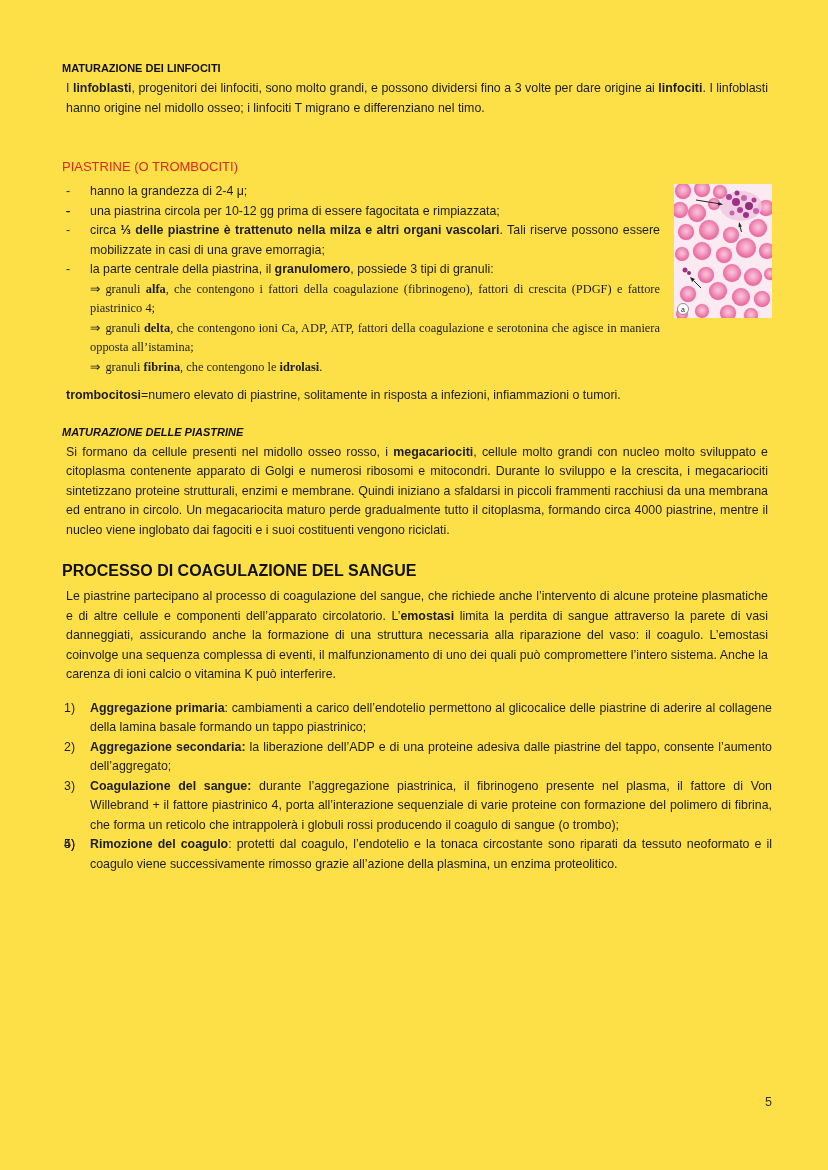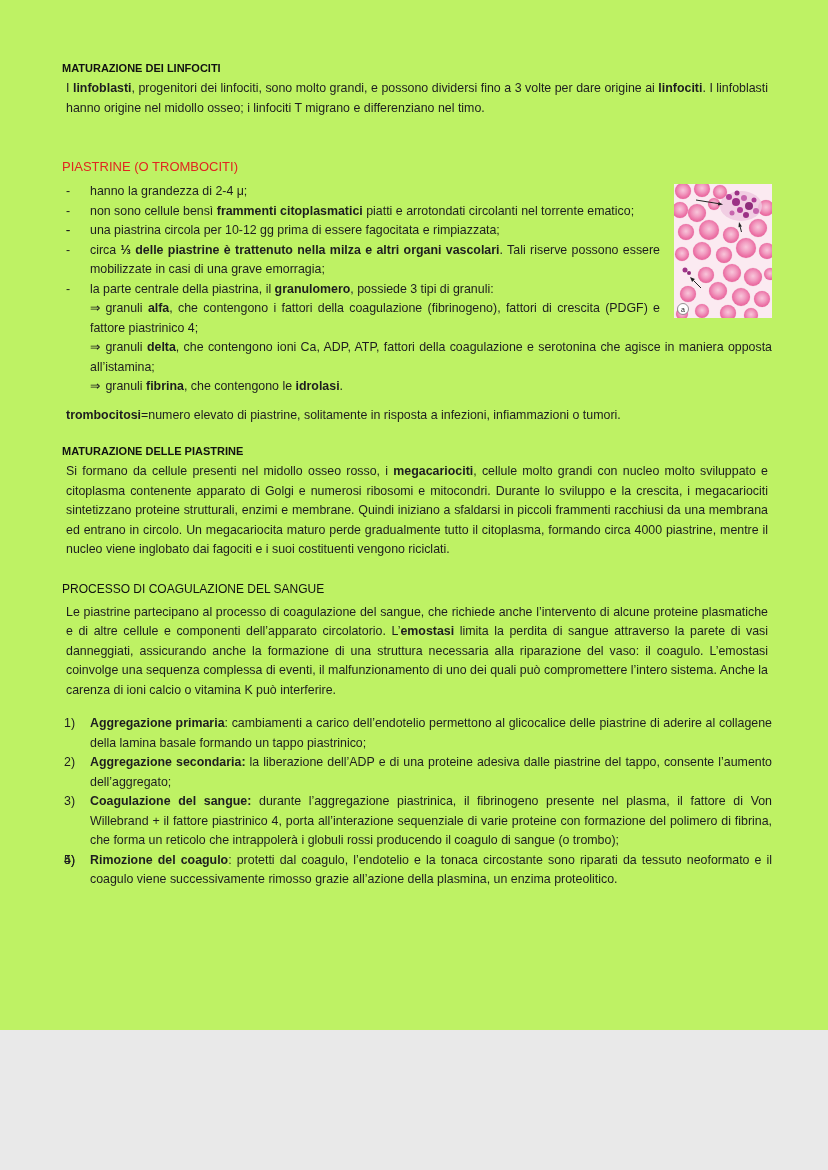--- a/index.html
+++ b/index.html
@@ -1,35 +1,35 @@
 <!DOCTYPE html>
 <html><head>
 <meta charset="utf-8">
 <style>
   html,body{margin:0;padding:0;background:#e9e9e9;}
-  .page{position:relative;width:828px;height:1030px;background:#bef264;margin:0 auto;
+  .page{position:relative;width:828px;height:1170px;background:#fde047;margin:0 auto;
         font-family:"Liberation Sans", sans-serif;color:#1d1d1f;overflow:hidden;}
   .content{position:absolute;left:62px;top:62px;width:710px;}
   .body-text{font-size:12.4px;line-height:19.5px;}
   .just{text-align:justify;}
   p{margin:4px;}
   b{font-weight:bold;}
   .h-small{font-size:11px;font-weight:bold;color:#111;margin:0 0 5px 0;}
-  .h-small.mt{margin-top:20px;}
+  .h-small.mt{margin-top:20px;font-style:italic;}
   .h-red{font-size:13px;font-weight:normal;color:#e02620;margin:41px 0 8px 0;}
-  .h-big{font-size:12px;font-weight:normal;color:#111;margin:22px 0 7px 0;}
+  .h-big{font-size:16px;font-weight:bold;color:#111;margin:22px 0 7px 0;}
   .piastrine-block{overflow:visible;}
   .piastrine-block::after{content:"";display:block;clear:both;}
   .micrograph{float:right;width:98px;height:134px;margin:2px 0 8px 14px;}
   .micrograph svg{display:block;width:98px;height:134px;}
   .li{position:relative;padding-left:28px;text-align:justify;}
   .li > .marker{position:absolute;left:4px;top:0;}
   .num{position:relative;padding-left:28px;text-align:justify;}
   .num > .marker{position:absolute;left:2px;top:0;}
-  .sub{padding-left:28px;text-align:justify;}
+  .sub{padding-left:28px;text-align:justify;font-family:Liberation Serif, serif;}
   .sub-marker{margin-right:5px;}
   .notes{margin-top:9px;}
   .num-list{margin-top:14px;}
   .page-num{position:absolute;top:1095px;right:56px;font-size:12.5px;color:#333;}
 </style>
 </head>
 <body>
 
 <div class="page">
   <div class="content">
@@ -113,21 +113,20 @@
           </g>
         </svg>
       </figure>
 
       <div class="li">
         <span class="marker">-</span>
         <span><span>hanno la grandezza di 2-4 μ;</span></span>
       </div>
       <div class="li">
         <span class="marker">-</span>
-        <span><span>non sono cellule bensì </span><b>frammenti citoplasmatici</b><span> piatti e arrotondati circolanti nel torrente ematico;</span></span>
       </div>
       <div class="li">
         <span class="marker">-</span>
       </div>
       <div class="li">
         <span class="marker">-</span>
         <span><span>una piastrina circola per 10-12 gg prima di essere fagocitata e rimpiazzata;</span></span>
       </div>
       <div class="li">
         <span class="marker">-</span>

